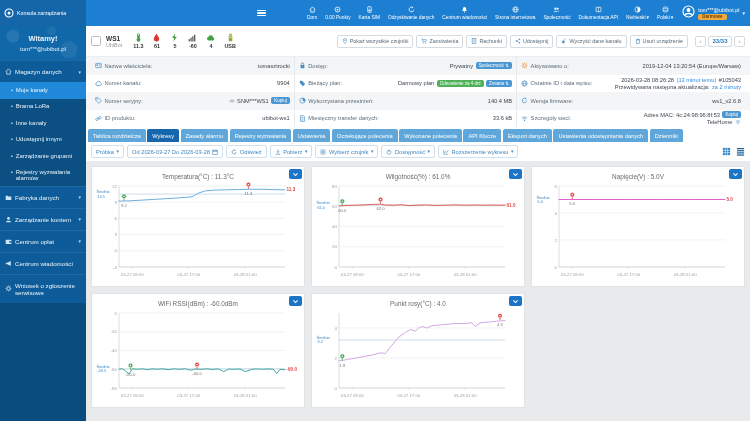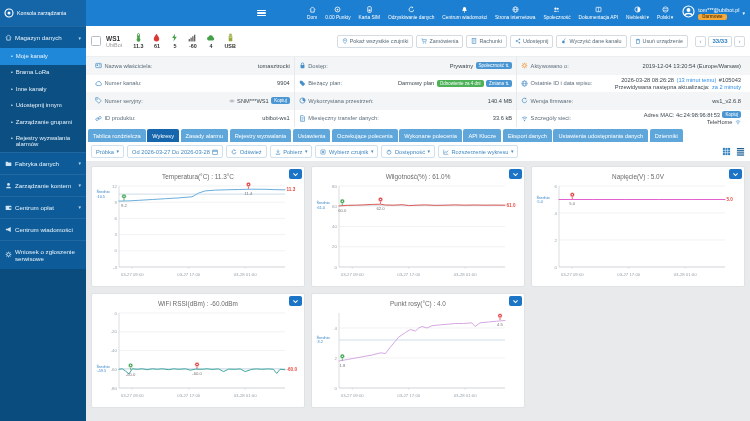--- a/index.html
+++ b/index.html
@@ -237,20 +237,24 @@
         </span></span>
     <span class="user-meta">
       <span class="user-name">tom***@ubibot.pl</span>
       <span class="badge-darmowe">Darmowe</span>
     </span>
     <span class="caret">▾</span>
   </div>
 </div>
 
 <div class="sidebar">
+  <div class="welcome">
+    <div class="welcome-title">Witamy!</div>
+    <div class="welcome-email">tom***@ubibot.pl</div>
+  </div>
   <div id="side-menu">
       <div class="m-section">
         <span class="i" style="color: rgb(207, 228, 244);">
           <svg width="7" height="7" viewBox="0 0 8 8">
             <path d="M1 4 L4 1 L7 4 M2 3.6 V7 H6 V3.6" fill="none" stroke="currentColor" stroke-width="0.9"></path>
           </svg>
         </span>
         <span class="mlabel">Magazyn danych</span>
         <span class="m-caret">▾</span>
       </div>

